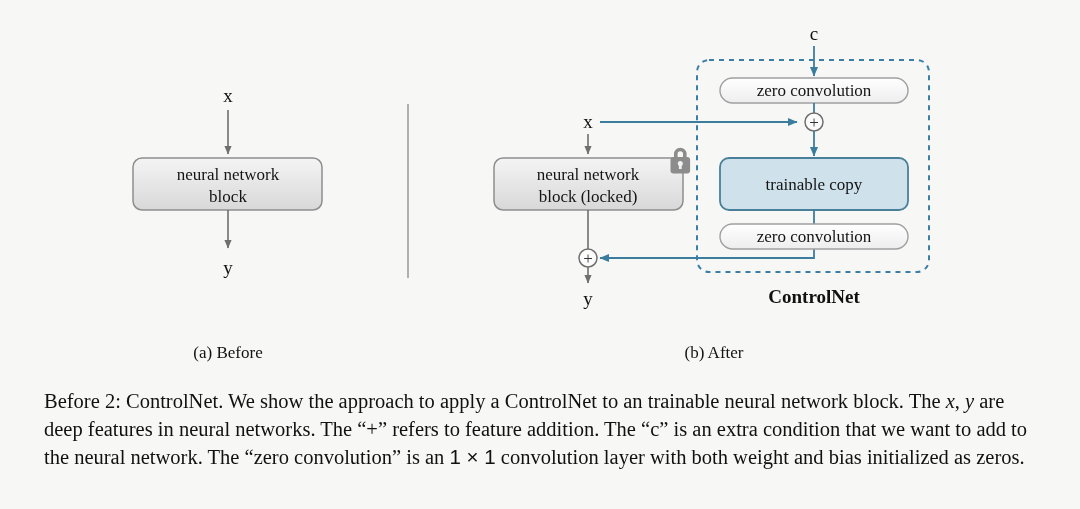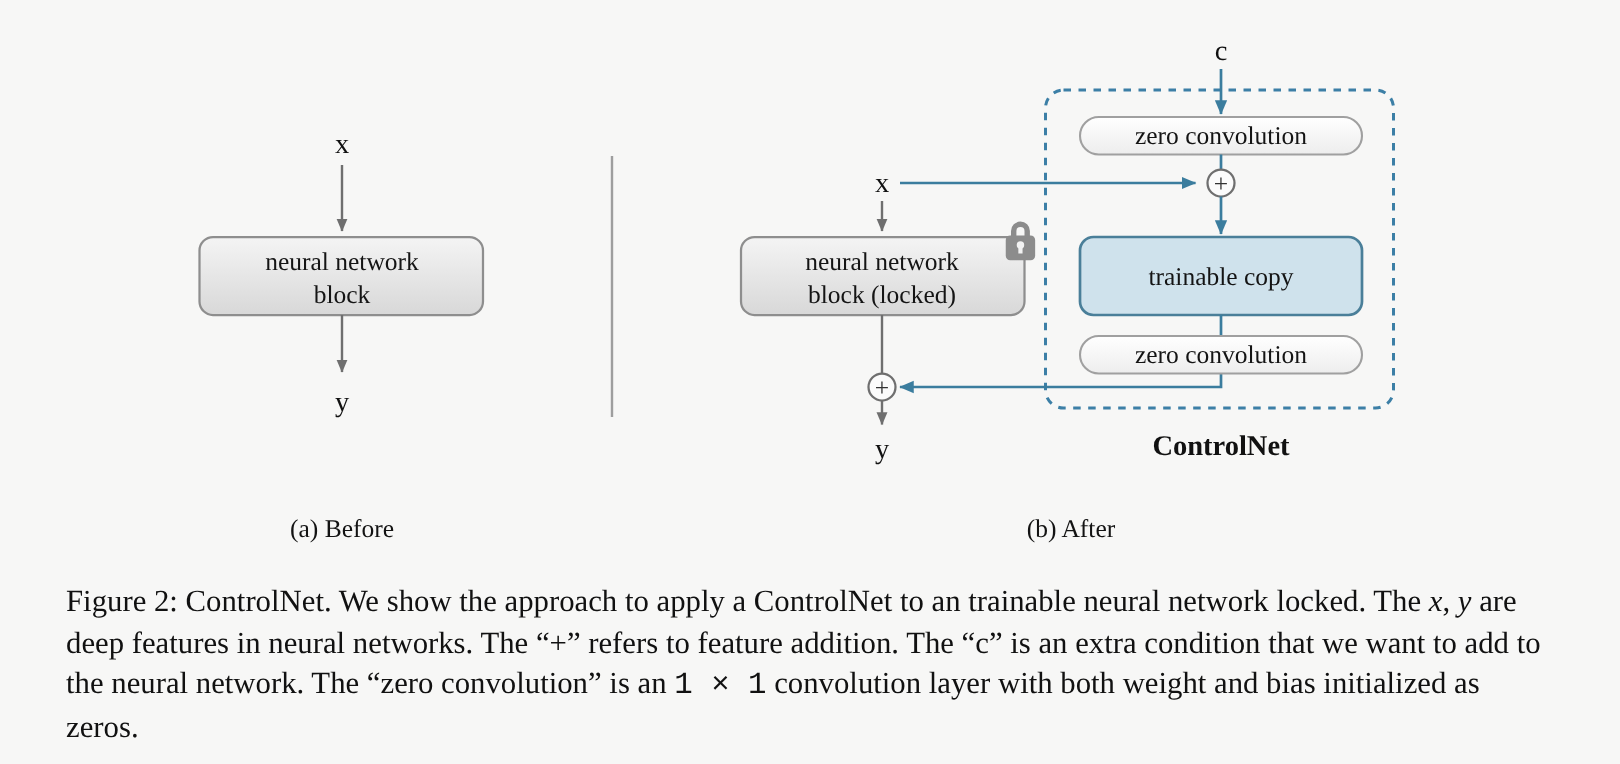--- a/index.html
+++ b/index.html
@@ -69,21 +69,21 @@
     font-size: 20.5px;
     line-height: 27.5px;
     color: #111111;
     text-align: left;
   }
   #caption .mathvar {
     font-style: italic;
     font-family: "Liberation Serif", "DejaVu Serif", serif;
   }
   #caption .mathnum {
-    font-family: Liberation Mono, monospace;
+    font-family: Liberation Sans, sans-serif;
   }
 </style>
 </head>
 <body>
 
 <div id="figure-area">
   <svg id="diagram" viewBox="0 0 1080 380">
     <defs>
       <linearGradient id="grayGrad" x1="0" y1="0" x2="0" y2="1">
         <stop offset="0%" stop-color="#f4f4f4"></stop>
@@ -169,17 +169,17 @@
 
       <line x1="588" y1="267" x2="588" y2="283" stroke="#6f6f6f" stroke-width="1.6" marker-end="url(#arrGray)"></line>
       <text class="var-label" x="588" y="305" text-anchor="middle">y</text>
 
       <text class="subcaption" x="714" y="358" text-anchor="middle">(b) After</text>
     </g>
   </svg>
 </div>
 
 <div id="caption">
-  <span>Figure 2: ControlNet.</span><span> We show the approach to apply a ControlNet to an trainable neural network</span>
-  <span>locked. The </span><span class="mathvar">x</span><span>, </span><span class="mathvar">y</span><span> are deep features in neural networks. The “+” refers to feature addition. The “c” is</span>
+  <span>Before 2: ControlNet.</span><span> We show the approach to apply a ControlNet to an trainable neural network</span>
+  <span>block. The </span><span class="mathvar">x</span><span>, </span><span class="mathvar">y</span><span> are deep features in neural networks. The “+” refers to feature addition. The “c” is</span>
   <span>an extra condition that we want to add to the neural network. The “zero convolution” is an </span><span class="mathnum">1 × 1</span>
   <span>convolution layer with both weight and bias initialized as zeros.</span>
 </div>
 
 </body></html>

